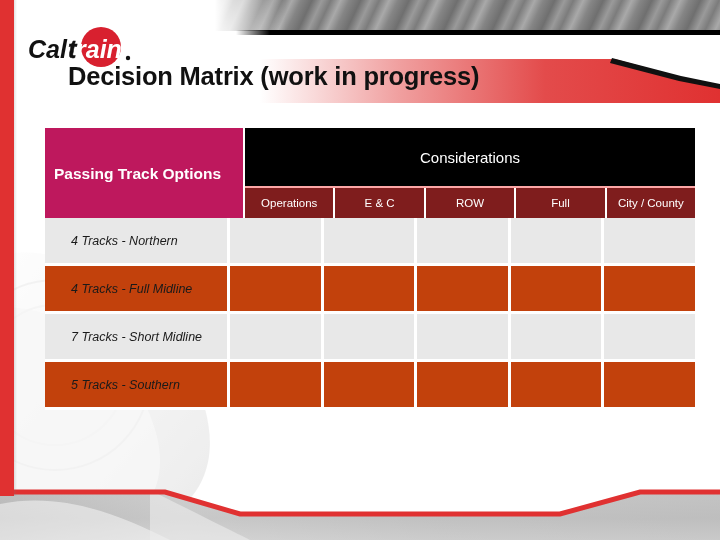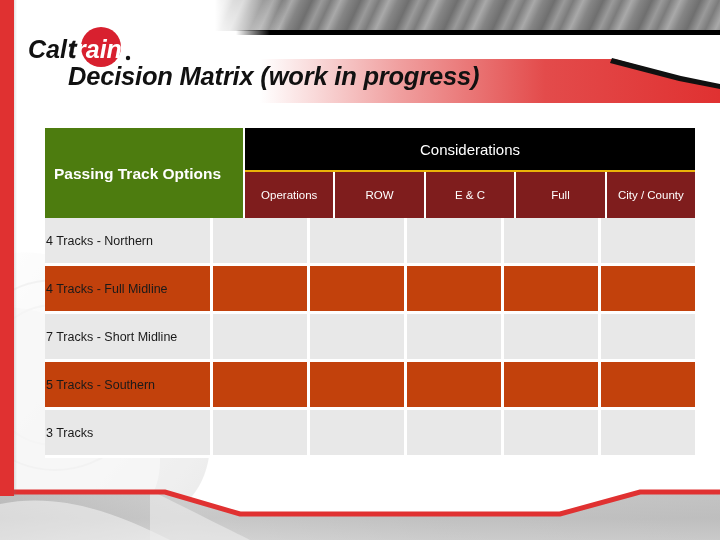--- a/index.html
+++ b/index.html
@@ -90,21 +90,20 @@
   .title {
     position: absolute;
     left: 68px; top: 62px;
     width: 640px;
     font-size: 25.5px;
     font-weight: bold;
     color: #111111;
     letter-spacing: -0.2px;
     white-space: nowrap;
     z-index: 7;
-    font-style: italic;
   }
   .hdr-band {
     position: absolute;
     left: 45px; top: 128px;
     width: 650px; height: 90px;
     background: #000000;
     z-index: 6;
   }
 
   .tbl {
@@ -116,46 +115,46 @@
     flex-direction: column;
   }
 
   .hdr-row {
     display: flex;
     height: 90px;
     position: relative;
   }
   .hdr-left {
     width: 200px;
-    background: #4d7c0f;
+    background: #be185d;
     color: #fff;
     font-weight: bold;
     font-size: 15.5px;
     line-height: 19px;
     display: flex;
     align-items: center;
     padding-left: 9px;
     box-sizing: border-box;
     border-right: 2px solid #fff;
   }
   .hdr-right {
     flex: 1;
     display: flex;
     flex-direction: column;
   }
   .hdr-group {
-    height: 44px;
+    height: 60px;
     background: #000;
     color: #fff;
     display: flex;
     align-items: center;
     justify-content: center;
     font-size: 15px;
     font-weight: normal;
-    border-bottom: 2px solid #eab308;
+    border-bottom: 2px solid #fca5a5;
     box-sizing: border-box;
   }
   .hdr-cols {
     flex: 1;
     display: flex;
   }
   .hdr-col {
     flex: 1;
     background: #7f1d1d;
     color: #fff;
@@ -179,22 +178,23 @@
   .cell {
     box-sizing: border-box;
     border-right: 3px solid #fff;
     border-bottom: 3px solid #fff;
     display: flex;
     align-items: center;
     font-size: 12.5px;
     color: #1a1a1a;
   }
   .cell.label {
-    width: 168px;
-    padding-left: 1px;
+    width: 185px;
+    padding-left: 26px;
+    font-style: italic;
   }
   .cell.val { flex: 1; }
   .cell:last-child { border-right: none; }
   .row-light .cell { background: #e8e8e8; }
   .row-dark  .cell { background: #c2410c; }
 </style>
 </head>
 <body>
 
 <div id="slide">
@@ -274,22 +274,22 @@
   <div class="hdr-band"></div>
 
   <div class="tbl">
 
     <div class="hdr-row">
       <div class="hdr-left">Passing Track Options</div>
       <div class="hdr-right">
         <div class="hdr-group">Considerations</div>
         <div class="hdr-cols">
           <div class="hdr-col">Operations</div>
+          <div class="hdr-col">E &amp; C</div>
           <div class="hdr-col">ROW</div>
-          <div class="hdr-col">E &amp; C</div>
           <div class="hdr-col">Full</div>
           <div class="hdr-col">City / County</div>
         </div>
       </div>
     </div>
 
     <div class="body-row row-light">
       <div class="cell label">4 Tracks - Northern</div>
       <div class="cell val"></div>
       <div class="cell val"></div>
@@ -318,24 +318,16 @@
 
     <div class="body-row row-dark">
       <div class="cell label">5 Tracks - Southern</div>
       <div class="cell val"></div>
       <div class="cell val"></div>
       <div class="cell val"></div>
       <div class="cell val"></div>
       <div class="cell val"></div>
     </div>
 
-    <div class="body-row row-light">
-      <div class="cell label">3 Tracks</div>
-      <div class="cell val"></div>
-      <div class="cell val"></div>
-      <div class="cell val"></div>
-      <div class="cell val"></div>
-      <div class="cell val"></div>
-    </div>
 
   </div>
 
 </div>
 
 </body></html>

